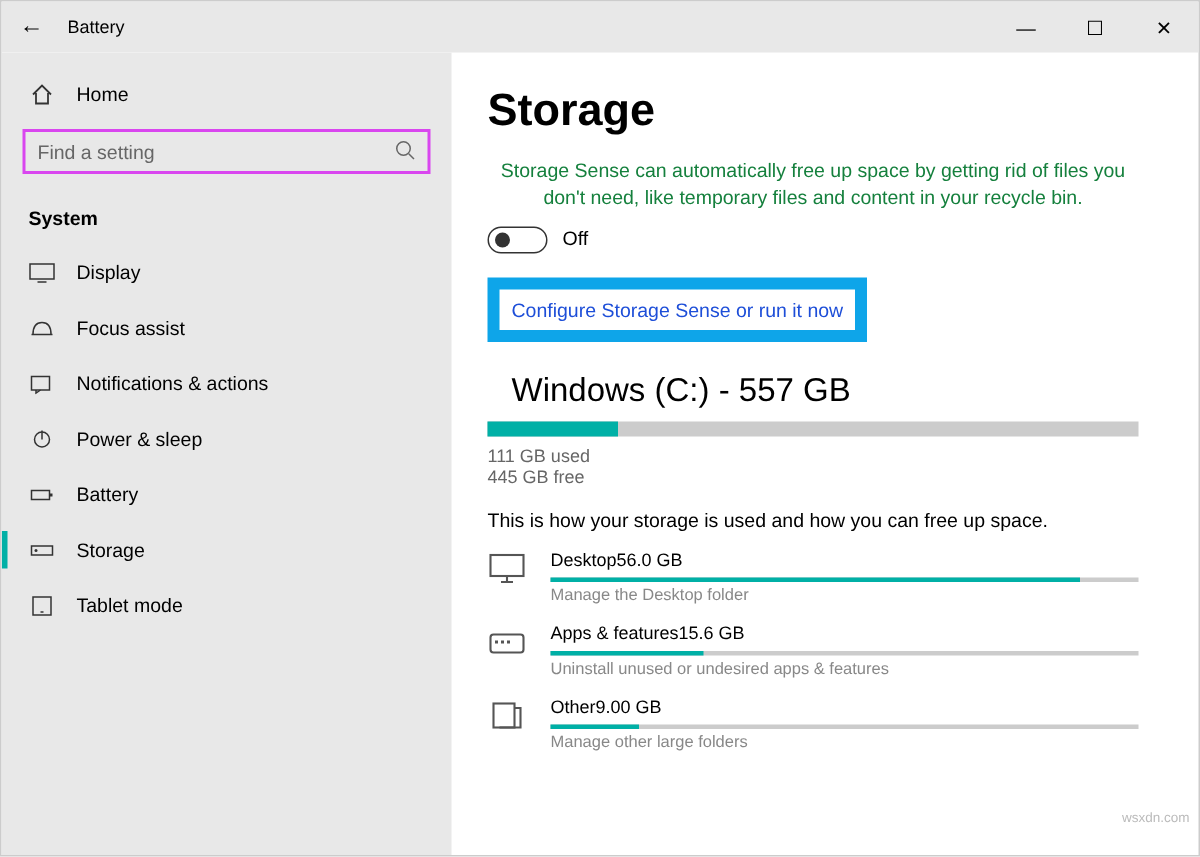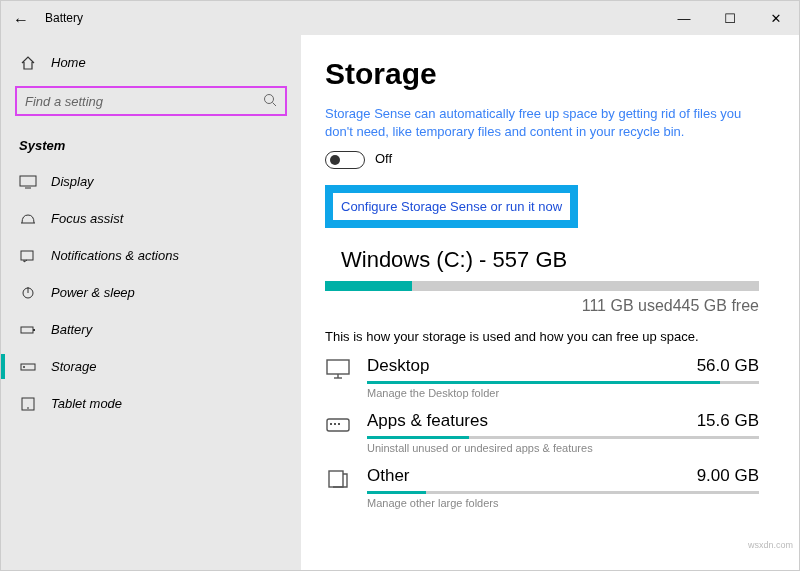--- a/index.html
+++ b/index.html
@@ -4,43 +4,43 @@
 <style>
   * { box-sizing: border-box; font-family: "Segoe UI", Arial, sans-serif; }
   body { margin: 0; background: #fff; color: #000; font-size: 13px; }
   .window { width: 800px; height: 571px; display: flex; flex-direction: column; border: 1px solid #ccc; overflow: hidden; position: relative; }
   .titlebar { height: 34px; display: flex; align-items: center; background: #e8e8e8; }
   .titlebar .back { width: 40px; text-align: center; font-size: 16px; }
   .titlebar .title { flex: 1; font-size: 12px; padding-left: 4px; }
   .titlebar .ctrls { display: flex; }
   .titlebar .ctrl { width: 46px; height: 34px; display: flex; align-items: center; justify-content: center; font-size: 13px; }
   .body { flex: 1; display: flex; overflow: hidden; }
-  .sidebar { width: 300px; background: #e8e8e8; height: 100%; padding: 12px 0 0 0; overflow: hidden; font-style: italic; }
+  .sidebar { width: 300px; background: #e8e8e8; height: 100%; padding: 12px 0 0 0; overflow: hidden; }
   .home { display: flex; align-items: center; padding: 8px 18px; gap: 14px; font-size: 13px; }
   .search { margin: 8px 14px 14px 14px; border: 2px solid #d946ef; height: 30px; display: flex; align-items: center; padding: 0 8px; justify-content: space-between; color: #666; background: #e8e8e8; }
   .section-head { font-weight: 600; font-size: 13px; padding: 8px 18px 10px 18px; }
   .nav-item { display: flex; align-items: center; gap: 14px; padding: 11px 18px; font-size: 13px; position: relative; }
   .nav-item.active::before { content: ""; position: absolute; left: 0; top: 6px; bottom: 6px; width: 4px; background: #00b0a6; }
   .nav-icon { width: 18px; height: 14px; display: inline-flex; align-items: center; justify-content: center; color: #333; }
   .main { flex: 1; padding: 22px 40px 0 24px; overflow: auto; }
   h1 { font-weight: 600; font-size: 30px; margin: 0 0 14px 0; }
-  .desc { font-size: 13px; color: #3b82f6; line-height: 1.4; margin-bottom: 10px; }
+  .desc { font-size: 13px; color: #15803d; line-height: 1.4; margin-bottom: 10px; text-align: center; }
   .toggle-row { display: flex; align-items: flex-start; gap: 10px; margin-bottom: 16px; }
   .toggle { width: 40px; height: 18px; border: 1px solid #333; border-radius: 10px; position: relative; }
   .toggle::after { content: ""; position: absolute; width: 10px; height: 10px; background: #333; border-radius: 50%; top: 3px; left: 4px; }
   .link-box { border: 8px solid #0ea5e9; padding: 6px 8px; display: inline-block; color: #1d4ed8; font-size: 13px; margin-bottom: 19px; }
   h2 { font-weight: 400; font-size: 22px; margin: 0 0 8px 16px; }
   .bar { height: 10px; background: #ccc; position: relative; margin-bottom: 6px; }
   .bar-fill { position: absolute; left: 0; top: 0; bottom: 0; background: #00b0a6; }
-  .bar-lbls { display: flex; justify-content: flex-end; font-size: 16px; color: #666; margin-bottom: 14px; }
+  .bar-lbls { display: flex; justify-content: flex-start; font-size: 12px; color: #666; margin-bottom: 14px; flex-direction: column; }
   .subdesc { font-size: 13px; margin-bottom: 12px; }
   .cat { display: flex; align-items: flex-start; gap: 14px; margin-bottom: 12px; }
   .cat-icon { width: 28px; height: 22px; margin-top: 2px; color: #555; }
   .cat-body { flex: 1; }
-  .cat-head { display: flex; justify-content: space-between; font-size: 17px; }
+  .cat-head { display: flex; justify-content: flex-start; font-size: 12px; }
   .cat-bar { height: 3px; background: #ccc; margin: 5px 0 3px 0; position: relative; }
   .cat-bar-fill { position: absolute; left: 0; top: 0; bottom: 0; background: #00b0a6; }
   .cat-sub { font-size: 11px; color: #888; }
   .watermark { position: absolute; right: 6px; bottom: 20px; font-size: 9px; color: #bbb; }
 </style>
 </head>
 <body>
 
 <div class="window">
   <div class="titlebar">

